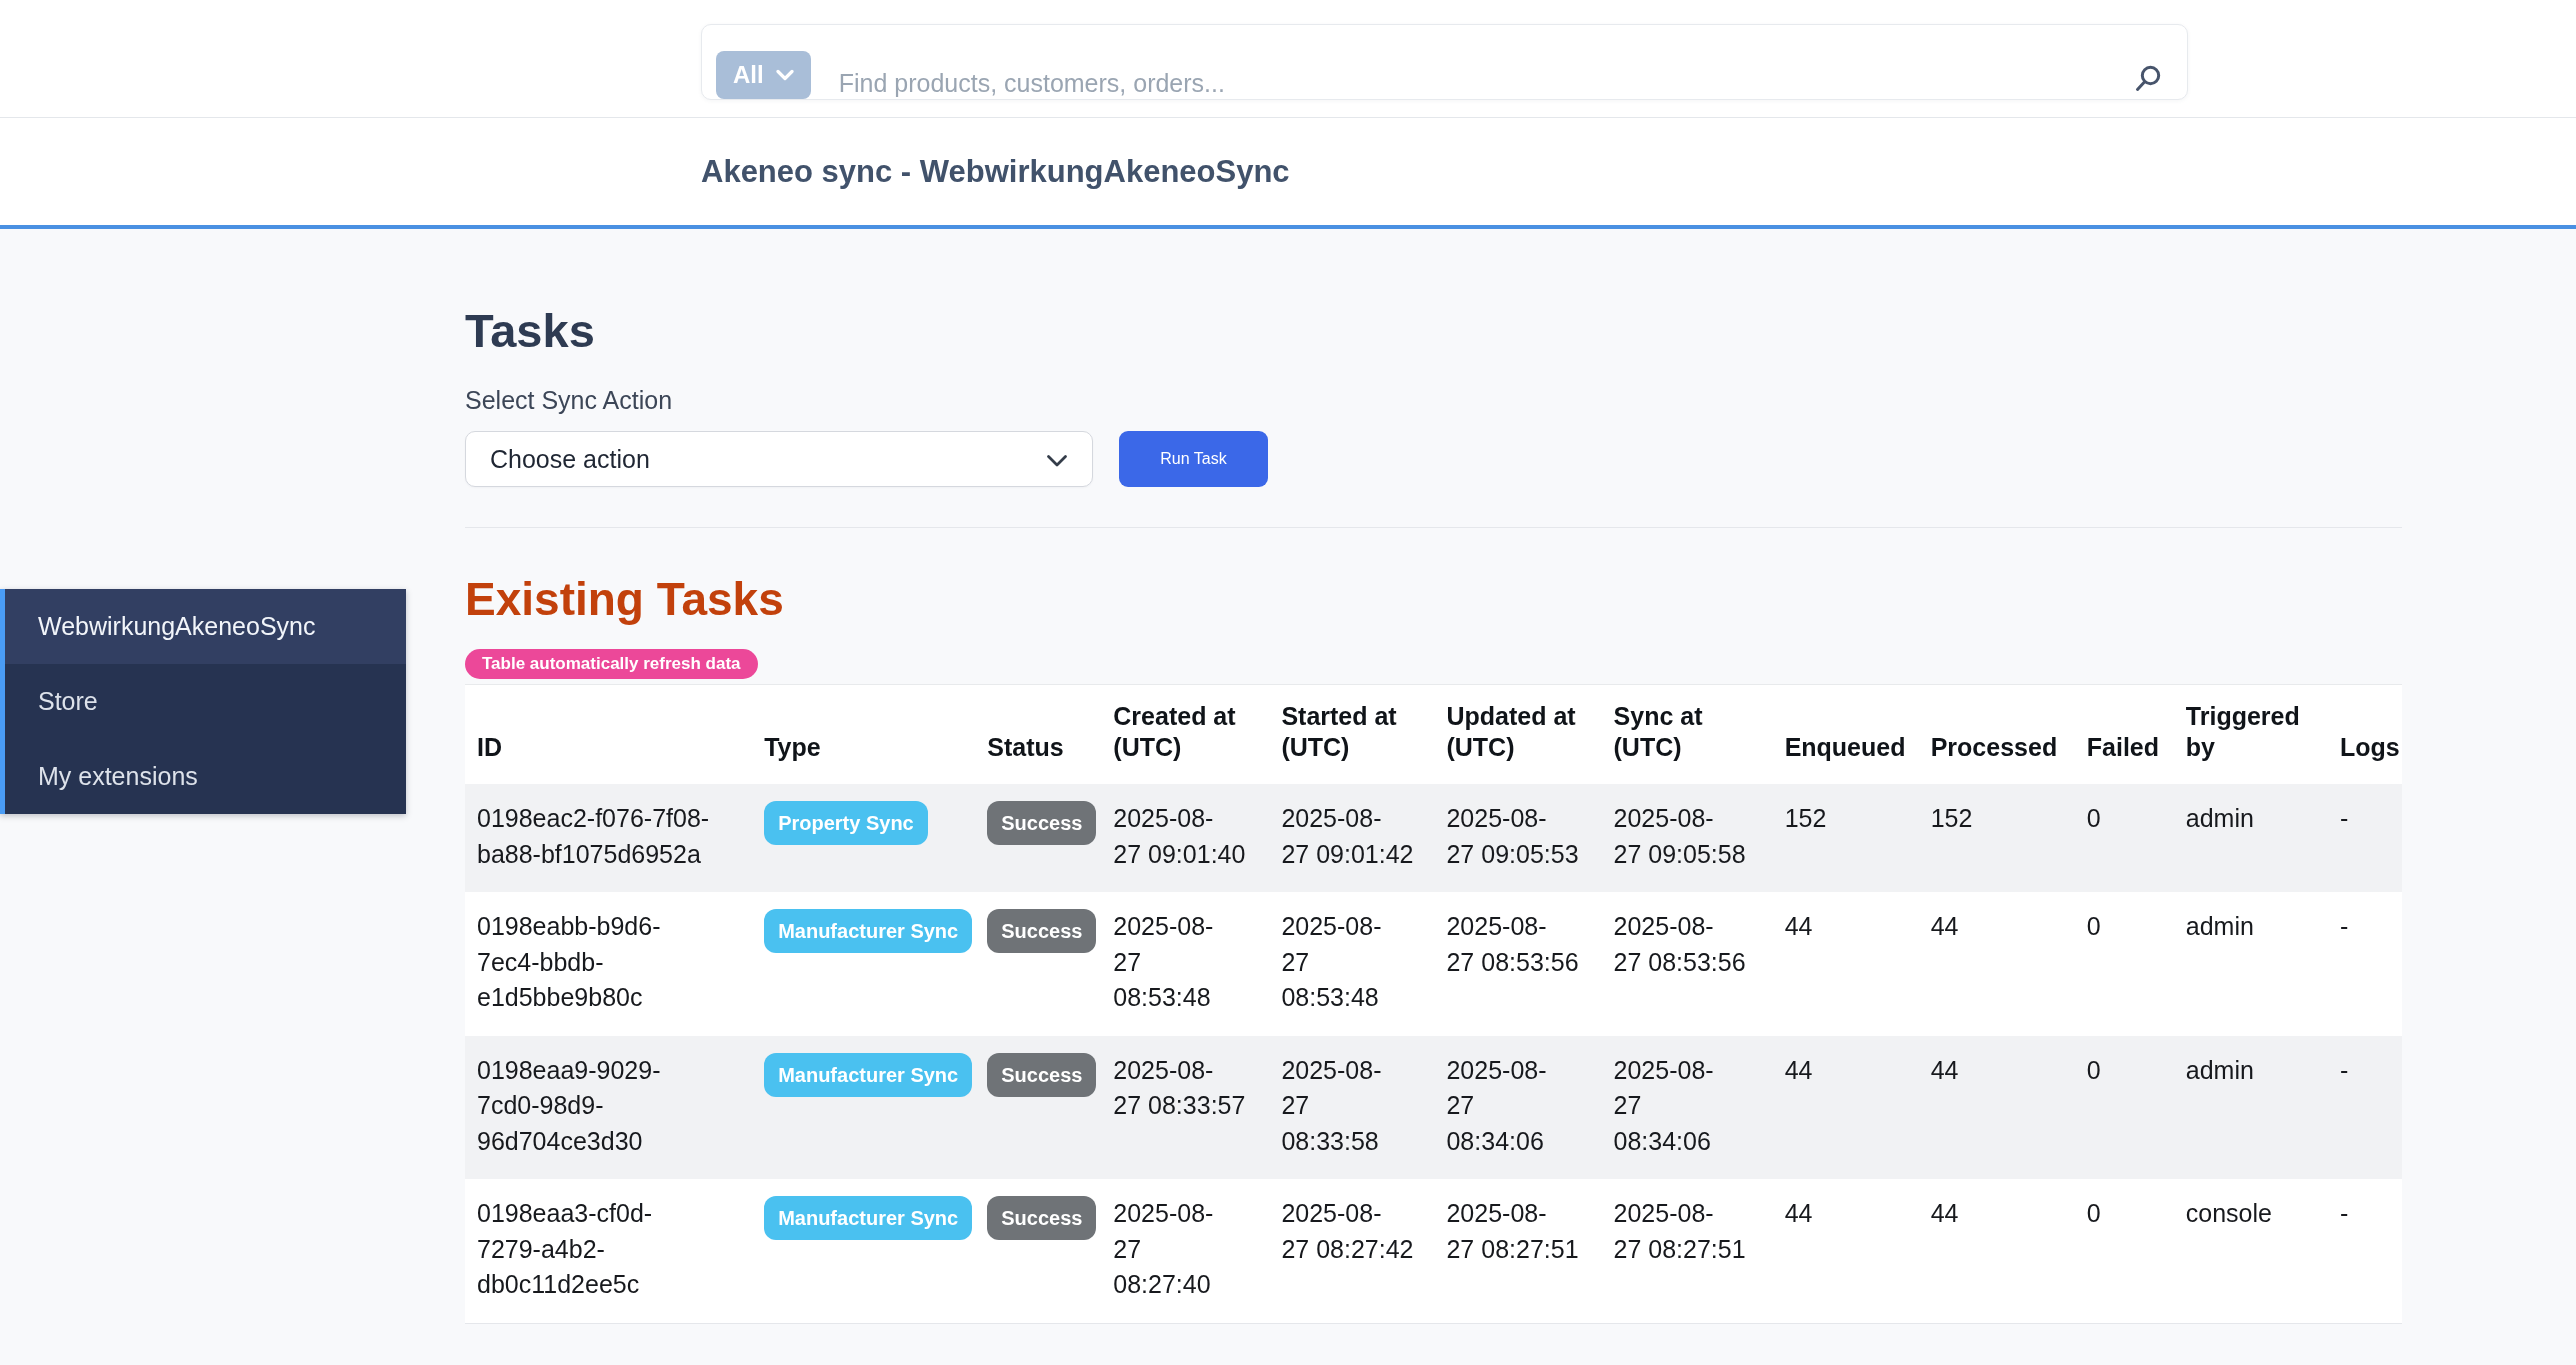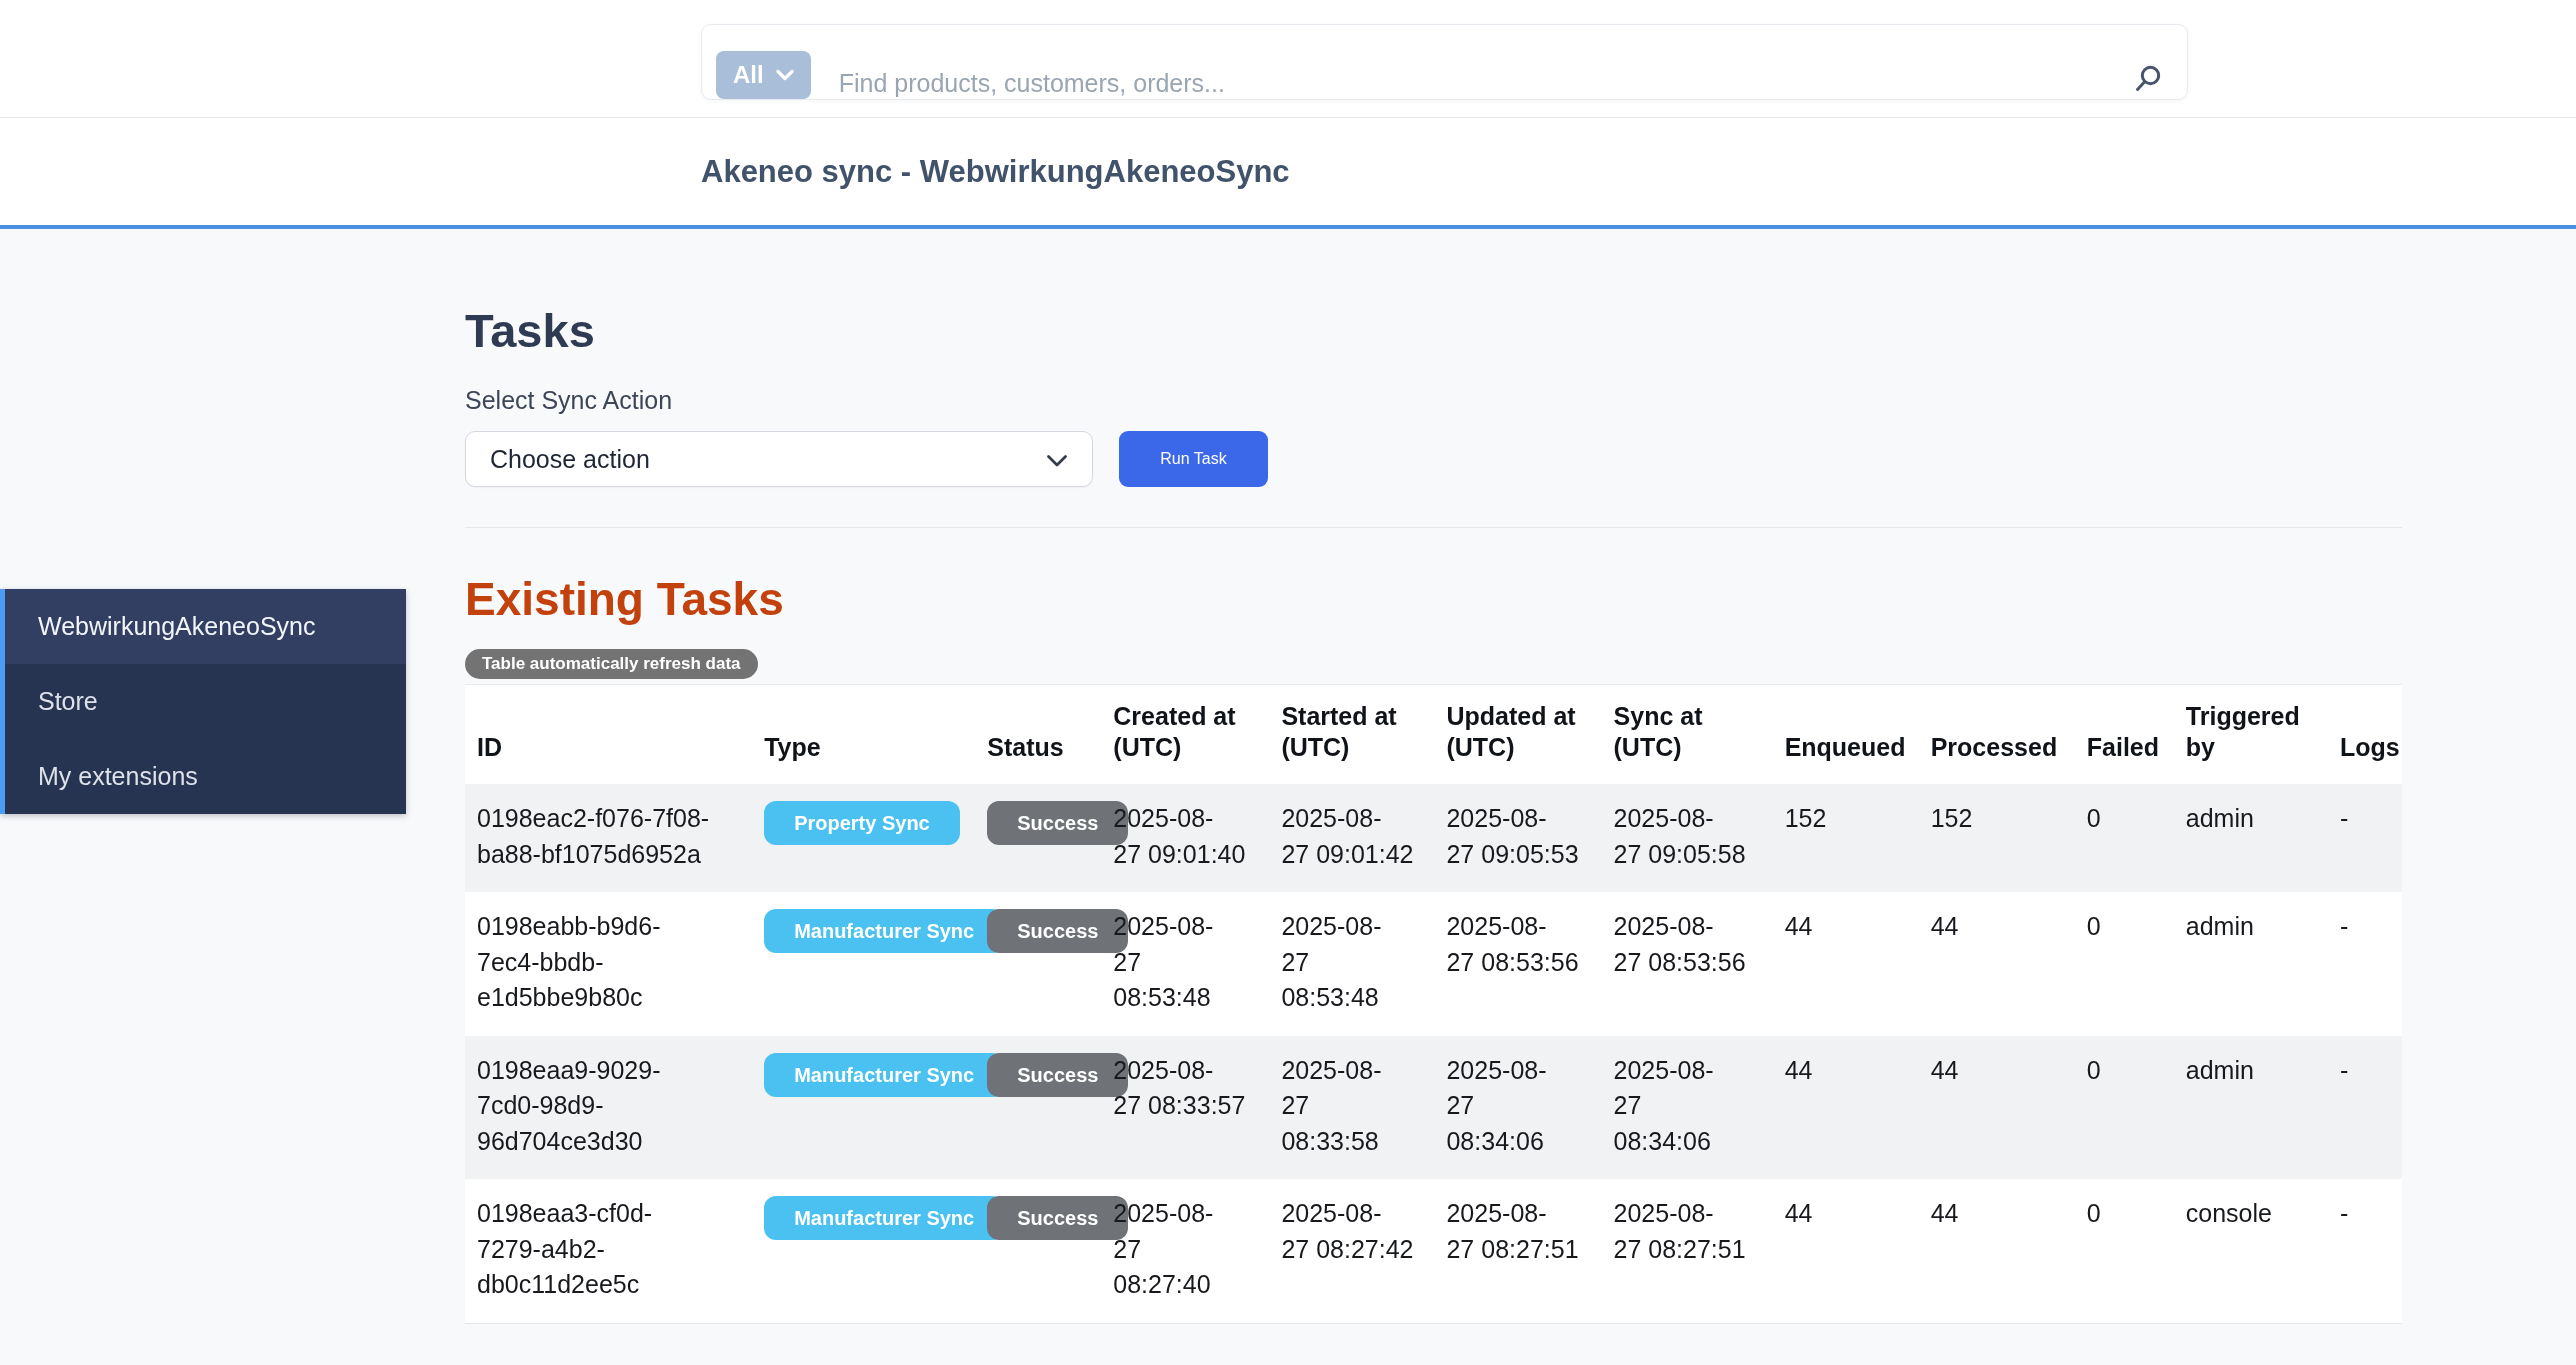--- a/index.html
+++ b/index.html
@@ -90,21 +90,21 @@
   .run-btn {
     width: 149px; height: 56px;
     background: var(--accent-blue, #3b68e8); color: #ffffff;
     border: none; border-radius: 9px;
     font-family: inherit; font-size: 16px; cursor: pointer;
   }
   .divider { margin: 40px 0 0 0; border: none; border-top: 1px solid #e5e7eb; }
   .h-existing { margin: 44px 0 0 0; font-size: 46px; font-weight: 700; color: #c2410c; }
   .refresh-badge {
     display: inline-block; margin-top: 23px;
-    background: #737373; color: #ffffff;
+    background: #ec4899; color: #ffffff;
     font-size: 17px; font-weight: 700;
     padding: 5px 17px; border-radius: 987px;
   }
 
   
   table.tasks {
     margin-top: 5px; width: 1937px;
     border-collapse: collapse; table-layout: fixed;
     background: #ffffff;
     border-top: 1px solid #e8eaec;
@@ -117,21 +117,21 @@
     padding: 16px 12px 21px 12px; line-height: 1.24;
   }
   table.tasks td {
     vertical-align: top; color: #17191d;
     padding: 17px 12px 20px 12px; line-height: 1.42;
     white-space: pre-line;
   }
   table.tasks tbody tr:nth-child(odd) { background: #f1f2f4; }
   .pill {
     display: inline-block; color: #ffffff; font-weight: 700;
-    font-size: 20px; line-height: 1; padding: 12px 30px;
+    font-size: 20px; line-height: 1; padding: 12px 14px;
     border-radius: 12px; white-space: nowrap;
   }
   .pill-type { background: var(--type-badge, #4ac1f0); }
   .pill-status { background: var(--status-badge, #6f7377); }
 </style>
 </head>
 <body>
 
 <header class="topbar">
   <div class="searchbar">

